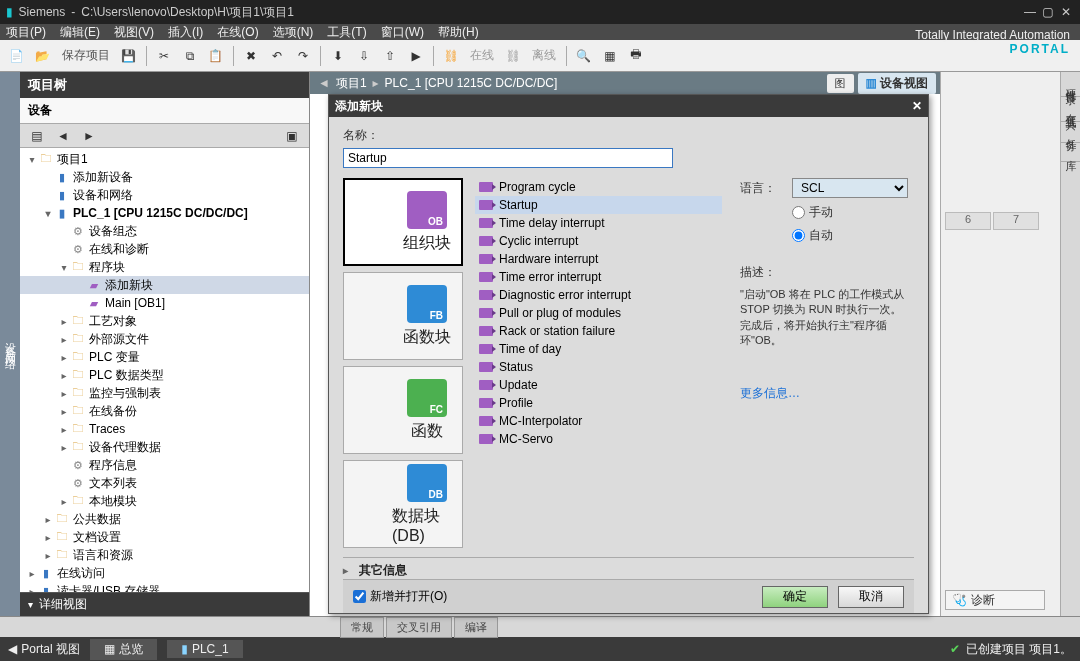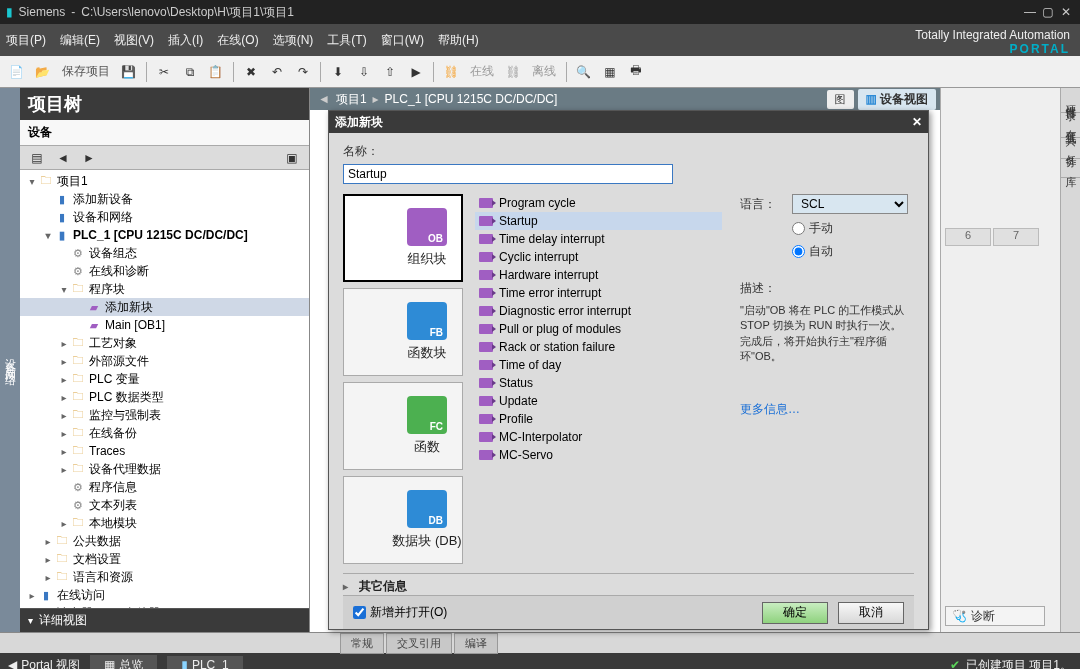--- a/index.html
+++ b/index.html
@@ -3,36 +3,36 @@
 <meta charset="utf-8">
 <style>
 * { box-sizing: border-box; margin: 0; padding: 0; font-family: "Segoe UI", Tahoma, sans-serif; font-size: 12px; }
 body { background: #fff; width: 1080px; height: 669px; overflow: hidden; position: relative; }
 
 .title-bar { background: #222; color: #ccc; height: 24px; display: flex; align-items: center; padding: 0 6px; justify-content: space-between; }
 .title-left { display: flex; align-items: center; gap: 6px; }
 .win-ctrl { display: flex; gap: 2px; color: #ccc; }
 .win-btn { width: 16px; text-align: center; cursor: pointer; }
 
-.menu-bar { background: #4a4a4a; color: #eee; height: 32px; display: flex; align-items: center; padding: 0 6px; gap: 14px; position: relative; }
+.menu-bar { background: #4a4a4a; color: #eee; height: 16px; display: flex; align-items: center; padding: 0 6px; gap: 14px; position: relative; }
 .menu-item { cursor: pointer; }
 .brand { position: absolute; right: 10px; top: 4px; text-align: right; color: #eee; font-size: 13px; }
 .brand .portal { color: #00aec7; font-weight: bold; letter-spacing: 2px; }
 
 .tool-bar { background: #f0f0f0; border-bottom: 1px solid #999; height: 32px; display: flex; align-items: center; padding: 0 6px; gap: 4px; }
 .tool-btn { width: 22px; height: 22px; display: flex; align-items: center; justify-content: center; cursor: pointer; color: #333; border-radius: 2px; }
 .tool-sep { width: 1px; height: 20px; background: #aaa; margin: 0 2px; }
 .tool-lbl { color: #555; margin: 16px 4px; }
 
 .main { display: flex; height: calc(100% - 24px - 24px - 32px - 24px - 21px); }
 
 .left-strip { width: 20px; background: #7a8a9a; color: #fff; writing-mode: vertical-rl; text-orientation: mixed; display: flex; align-items: center; justify-content: center; font-size: 11px; letter-spacing: 4px; }
 
 .project-tree-pane { width: 290px; background: #e8e8e8; border-right: 1px solid #888; display: flex; flex-direction: column; }
-.pane-title { background: #3a3a3a; color: #fff; padding: 4px 8px; font-weight: bold; font-size: 18px; }
+.pane-title { background: #3a3a3a; color: #fff; padding: 4px 8px; font-weight: bold; font-size: 13px; }
 .pane-tab { background: #f8f8f8; border-bottom: 1px solid #aaa; padding: 4px 8px; font-weight: bold; }
 .pane-tools { background: #dcdcdc; border-bottom: 1px solid #aaa; height: 24px; display: flex; align-items: center; padding: 0 6px; gap: 4px; }
 .tree { flex: 1; overflow: auto; background: #fff; padding: 2px 0; }
 .tree-row { display: flex; align-items: center; height: 18px; padding-left: 4px; cursor: pointer; white-space: nowrap; }
 .tree-row.sel { background: #cfd8e6; }
 .tree-row .exp { width: 12px; color: #666; font-size: 10px; display: inline-block; text-align: center; }
 .tree-row .ic { width: 16px; height: 14px; display: inline-flex; align-items: center; justify-content: center; margin-right: 3px; font-size: 11px; }
 .fold { color: #d9a441; }
 .dev { color: #3a78c2; }
 .blk { color: #a05ec2; }
@@ -52,21 +52,21 @@
 .dlg-close { cursor: pointer; }
 .dlg-body { padding: 10px 14px 0; display: flex; flex-direction: column; height: calc(100% - 22px); }
 .name-row { margin-bottom: 4px; color: #333; }
 .name-input { width: 330px; height: 20px; border: 1px solid #3a78c2; background: #fff; padding: 0 4px; margin-bottom: 10px; }
 
 .block-row { display: flex; gap: 8px; flex: 1; overflow: hidden; }
 .block-types { width: 120px; display: flex; flex-direction: column; gap: 6px; }
 .bt { border: 1px solid #aaa; background: #f4f4f4; height: 88px; display: flex; flex-direction: column; align-items: center; justify-content: center; cursor: pointer; gap: 4px; padding-left: 48px; }
 .bt.sel { border: 2px solid #000; background: #fff; }
 .bt-icon { width: 40px; height: 38px; border-radius: 4px; display: flex; align-items: flex-end; justify-content: flex-end; padding: 2px 4px; color: #fff; font-size: 10px; font-weight: bold; }
-.bt-label { font-size: 13px; color: #222; }
+.bt-label { font-size: 16px; color: #222; }
 
 .ob-list { flex: 1; overflow: auto; padding: 0 4px; }
 .ob-row { display: flex; align-items: center; height: 18px; padding: 0 4px; cursor: pointer; gap: 6px; }
 .ob-row.sel { background: #c7d7ec; }
 .ob-ic { width: 14px; height: 10px; background: #a05ec2; border-radius: 1px; position: relative; }
 .ob-ic::after { content: ""; position: absolute; right: -3px; top: 2px; border-left: 4px solid #6a3b8a; border-top: 3px solid transparent; border-bottom: 3px solid transparent; }
 
 .ob-props { width: 180px; padding: 0 6px; font-size: 12px; color: #333; display: flex; flex-direction: column; gap: 6px; }
 .prop-row { display: flex; align-items: center; gap: 8px; }
 .prop-lbl { width: 44px; }

